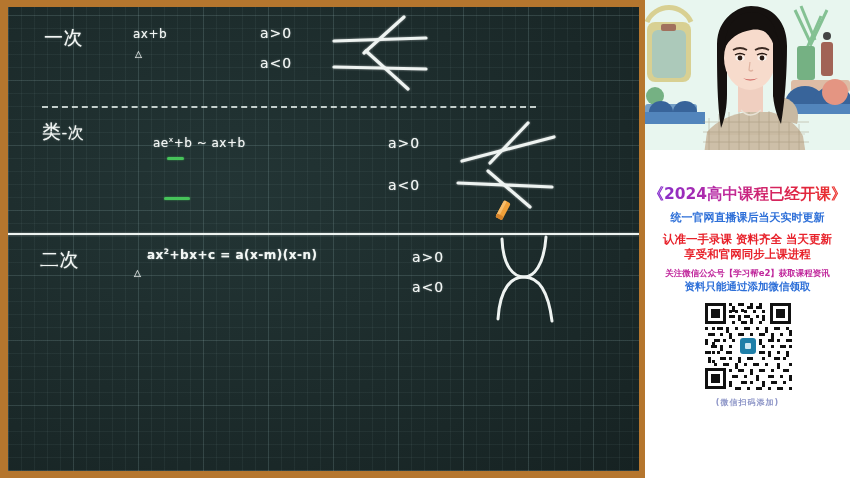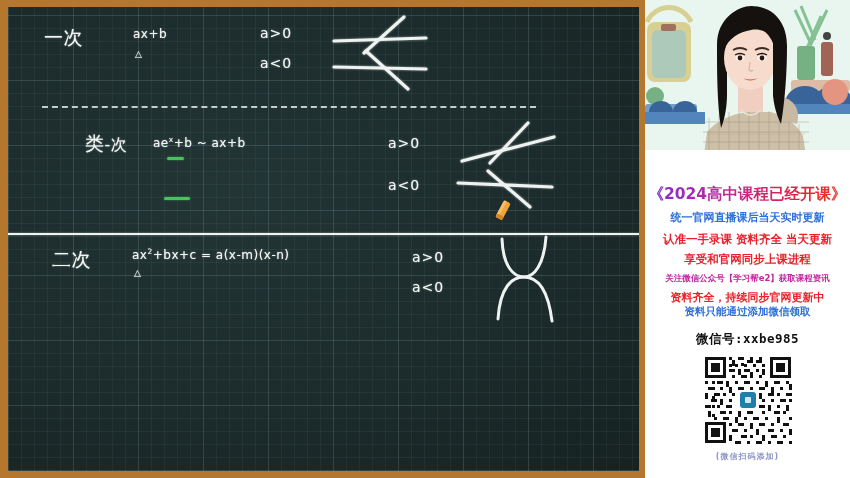--- a/index.html
+++ b/index.html
@@ -61,21 +61,21 @@
   .promo{position:absolute;left:0;top:162px;width:205px;height:316px;background:#fff;
          text-align:center;}
   .p-line{display:block;white-space:nowrap;font-weight:bold;
           font-family:"DejaVu Sans","Liberation Sans",sans-serif;}
   .l1{font-size:15.5px;margin-top:22px;letter-spacing:0px;
       background:linear-gradient(90deg,#7b2fd6 0%,#c0299b 40%,#e0233f 75%,#ef3b2a 100%);
       -webkit-background-clip:text;background-clip:text;color:transparent;
       -webkit-text-fill-color:transparent;}
   .l2{font-size:11.5px;color:#e8222b;margin-top:7px;}
   .l3{font-size:11px;color:#2d6fd8;margin-top:5px;}
-  .l4{font-size:11.5px;color:#e8222b;margin-top:5px;}
+  .l4{font-size:11.5px;color:#e8222b;}
   .l5{font-size:8.5px;color:#c0279c;margin-top:6px;letter-spacing:0px;}
   .l6{font-size:11px;color:#e8222b;margin-top:5px;}
   .l7{font-size:10.5px;color:#2d6fd8;}
   .wxid{font-size:12.5px;color:#111;font-weight:bold;margin-top:12px;
         font-family:"DejaVu Sans Mono","Liberation Mono",monospace;letter-spacing:.5px;}
   .qr-wrap{margin-top:6px;display:flex;justify-content:center;}
   .qr{width:92px;height:92px;position:relative;background:#fff;}
   .qr-note{font-size:8px;color:#8e96c8;margin-top:5px;letter-spacing:1px;}
 </style>
 </head>
@@ -99,21 +99,21 @@
         <line class="chalkline" x1="6" y1="28" x2="98" y2="25"></line>
         <line class="chalkline" x1="36" y1="40" x2="76" y2="4"></line>
       </svg>
       <svg class="svgfig" style="left:320px;top:38px;" width="110" height="80">
         <line class="chalkline" x1="6" y1="22" x2="98" y2="24"></line>
         <line class="chalkline" x1="38" y1="6" x2="80" y2="44"></line>
       </svg>
 
       <div class="sep-dash" style="left:34px;top:99px;width:494px;"></div>
 
-      <div class="chalk hw row-label cjk" style="left:34px;top:124px;margin-left:43px;"><span>类</span><span style="font-size:16px;">-次</span></div>
+      <div class="chalk hw row-label cjk" style="left:34px;top:112px;"><span>类</span><span style="font-size:16px;">-次</span></div>
 
       <div class="chalk hw formula" style="left:145px;top:128px;"><span>ae</span><span class="sup">x</span><span>+b  ~  ax+b</span></div>
       <div class="uline" style="left:159px;top:150px;width:17px;"></div>
 
       <div class="uline" style="left:156px;top:190px;width:26px;"></div>
 
       <div class="chalk hw cond" style="left:380px;top:128px;">a&gt;0</div>
       <div class="chalk hw cond" style="left:380px;top:170px;">a&lt;0</div>
 
       <svg class="svgfig" style="left:448px;top:112px;" width="110" height="70">
@@ -128,23 +128,23 @@
       <svg class="chalkpen" style="left:486px;top:192px;" width="24" height="26">
         <g transform="rotate(28 10 10)">
           <rect x="6" y="2" width="7.5" height="19" rx="2.2" fill="#f0a13a"></rect>
           <rect x="6" y="2" width="3" height="19" rx="1.5" fill="#f7bd6b"></rect>
           <rect x="6" y="17" width="7.5" height="4" rx="1.5" fill="#d4832a"></rect>
         </g>
       </svg>
 
       <div class="sep-solid" style="left:0px;top:226px;width:631px;"></div>
 
-      <div class="chalk hw row-label cjk" style="left:44px;top:240px;">二次</div>
-
-      <div class="chalk hw formula" style="left:124px;top:240px;"><span>a</span><span>x</span><span class="sup">2</span><span>+bx+c  =  a(x-m)(x-n)</span></div>
+      <div class="chalk hw row-label cjk" style="left:32px;top:240px;">二次</div>
+
+      <div class="chalk hw formula" style="left:139px;top:240px;font-weight:bold;"><span>a</span><span>x</span><span class="sup">2</span><span>+bx+c  =  a(x-m)(x-n)</span></div>
       <div class="chalk tri" style="left:126px;top:261px;">△</div>
 
       <div class="chalk hw cond" style="left:404px;top:242px;">a&gt;0</div>
       <div class="chalk hw cond" style="left:404px;top:272px;">a&lt;0</div>
 
       <svg class="svgfig" style="left:486px;top:226px;" width="80" height="56">
         <path class="chalkcurve" d="M8 6 C9 34, 20 44, 30 44 C40 44, 50 32, 52 4"></path>
       </svg>
       <svg class="svgfig" style="left:484px;top:264px;" width="90" height="60">
         <path class="chalkcurve" d="M6 48 C8 16, 20 6, 32 6 C46 6, 56 18, 60 50"></path>
@@ -237,23 +237,21 @@
         <rect x="0" y="150" width="205" height="12" fill="#ffffff"></rect>
       </svg>
     </div>
 
     <div class="promo">
       <span class="p-line l1">《2024高中课程已经开课》</span>
       <span class="p-line l3">统一官网直播课后当天实时更新</span>
       <span class="p-line l2">认准一手录课  资料齐全  当天更新</span>
       <span class="p-line l4">享受和官网同步上课进程</span>
       <span class="p-line l5">关注微信公众号【学习帮e2】获取课程资讯</span>
-      <span class="p-line l6">资料齐全，持续同步官网更新中</span>
       <span class="p-line l7">资料只能通过添加微信领取</span>
-      <span class="p-line wxid">微信号:xxbe985</span>
 
       <div class="qr-wrap">
         <div class="qr">
           <svg width="92" height="92" viewBox="0 0 92 92">
             <rect width="92" height="92" fill="#fff"></rect>
             <g fill="#111">
 
               <rect x="3" y="3" width="21" height="21"></rect>
                 <rect x="6" y="6" width="15" height="15" fill="#fff"></rect>
                 <rect x="9" y="9" width="9" height="9"></rect>

